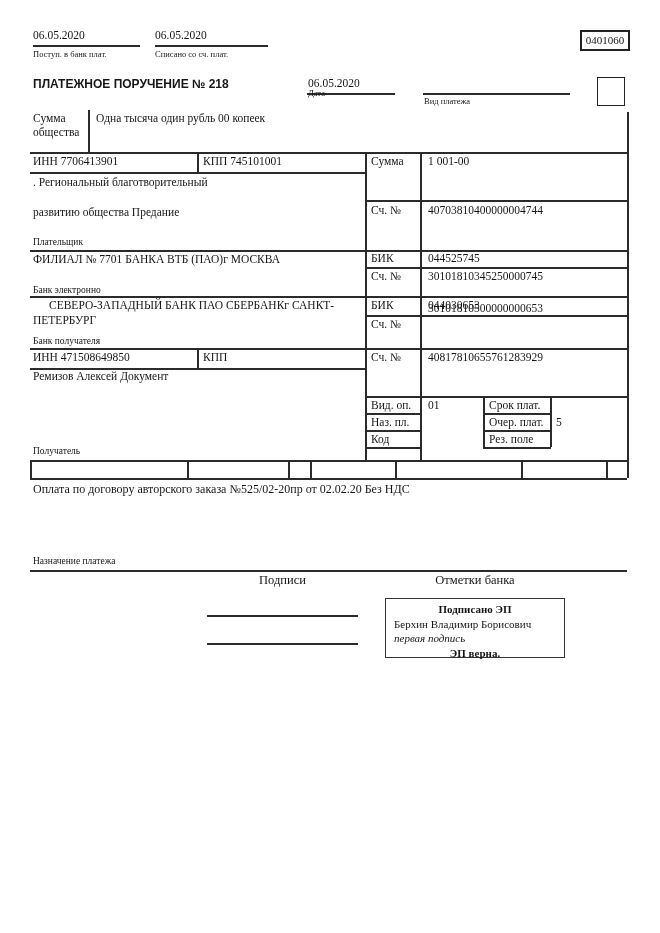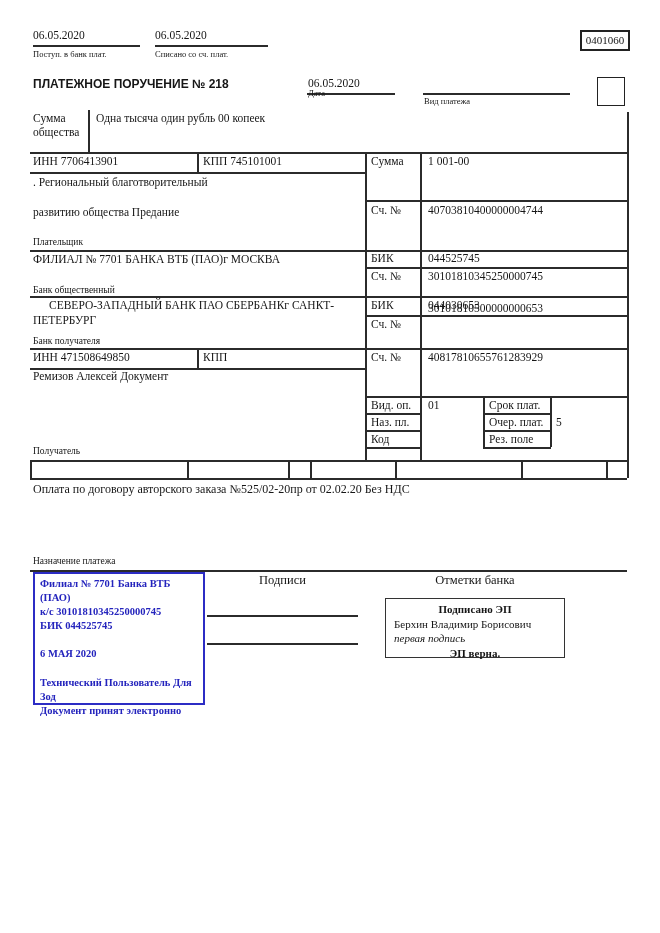--- a/index.html
+++ b/index.html
@@ -94,21 +94,21 @@
   <div class="abs t" style="left:33px;top:206px;">развитию общества Предание</div>
   <div class="abs t" style="left:371px;top:204px;">Сч. №</div>
   <div class="abs t" style="left:428px;top:204px;">40703810400000004744</div>
   <div class="abs md" style="left:33px;top:237px;">Плательщик</div>
 
   <div class="abs t" style="left:33px;top:253px;">ФИЛИАЛ № 7701 БАНКА ВТБ (ПАО)г МОСКВА</div>
   <div class="abs t" style="left:371px;top:252px;">БИК</div>
   <div class="abs t" style="left:428px;top:252px;">044525745</div>
   <div class="abs t" style="left:371px;top:270px;">Сч. №</div>
   <div class="abs t" style="left:428px;top:270px;">30101810345250000745</div>
-  <div class="abs md" style="left:33px;top:285px;">Банк общественный</div>
+  <div class="abs md" style="left:33px;top:285px;">Банк электронно</div>
 
   <div class="abs t" style="left:33px;top:299px;margin-left:16px;">СЕВЕРО-ЗАПАДНЫЙ БАНК ПАО СБЕРБАНКг САНКТ-</div>
   <div class="abs t" style="left:33px;top:314px;">ПЕТЕРБУРГ</div>
   <div class="abs t" style="left:371px;top:299px;">БИК</div>
   <div class="abs t" style="left:428px;top:299px;">044030653</div>
   <div class="abs t" style="left:371px;top:318px;">Сч. №</div>
   <div class="abs t" style="left:428px;top:302px;">30101810500000000653</div>
   <div class="abs md" style="left:33px;top:336px;">Банк получателя</div>
 
   <div class="abs t" style="left:33px;top:351px;">ИНН 471508649850</div>
@@ -123,29 +123,20 @@
   <div class="abs t" style="left:371px;top:416px;">Наз. пл.</div>
   <div class="abs t" style="left:489px;top:416px;">Очер. плат.</div>
   <div class="abs t" style="left:556px;top:416px;">5</div>
   <div class="abs t" style="left:371px;top:433px;">Код</div>
   <div class="abs t" style="left:489px;top:433px;">Рез. поле</div>
   <div class="abs md" style="left:33px;top:446px;">Получатель</div>
 
   <div class="abs t" style="left:33px;top:483px;font-size:12px;">Оплата по договору авторского заказа №525/02-20пр от 02.02.20 Без НДС</div>
   <div class="abs md" style="left:33px;top:556px;">Назначение платежа</div>
 
-  <div class="abs bluebox" style="left:33px;top:572px;width:172px;height:133px;">
-    <div>Филиал № 7701 Банка ВТБ (ПАО)</div>
-    <div>к/с 30101810345250000745</div>
-    <div>БИК 044525745</div>
-    <div style="margin-top:14px;">6 МАЯ 2020</div>
-    <div style="margin-top:15px;">Технический Пользователь Для</div>
-    <div>Зод</div>
-    <div>Документ принят электронно</div>
-  </div>
 
   <div class="abs hdr" style="left:205px;top:573px;width:155px;">Подписи</div>
   <div class="abs hl" style="left:207px;top:615px;width:151px;"></div>
   <div class="abs hl" style="left:207px;top:643px;width:151px;"></div>
 
   <div class="abs hdr" style="left:380px;top:573px;width:190px;">Отметки банка</div>
   <div class="abs stampbox" style="left:385px;top:598px;width:180px;height:60px;">
     <div class="stamp-b">Подписано ЭП</div>
     <div class="stamp-n">Берхин Владимир Борисович</div>
     <div class="stamp-i">первая подпись</div>

